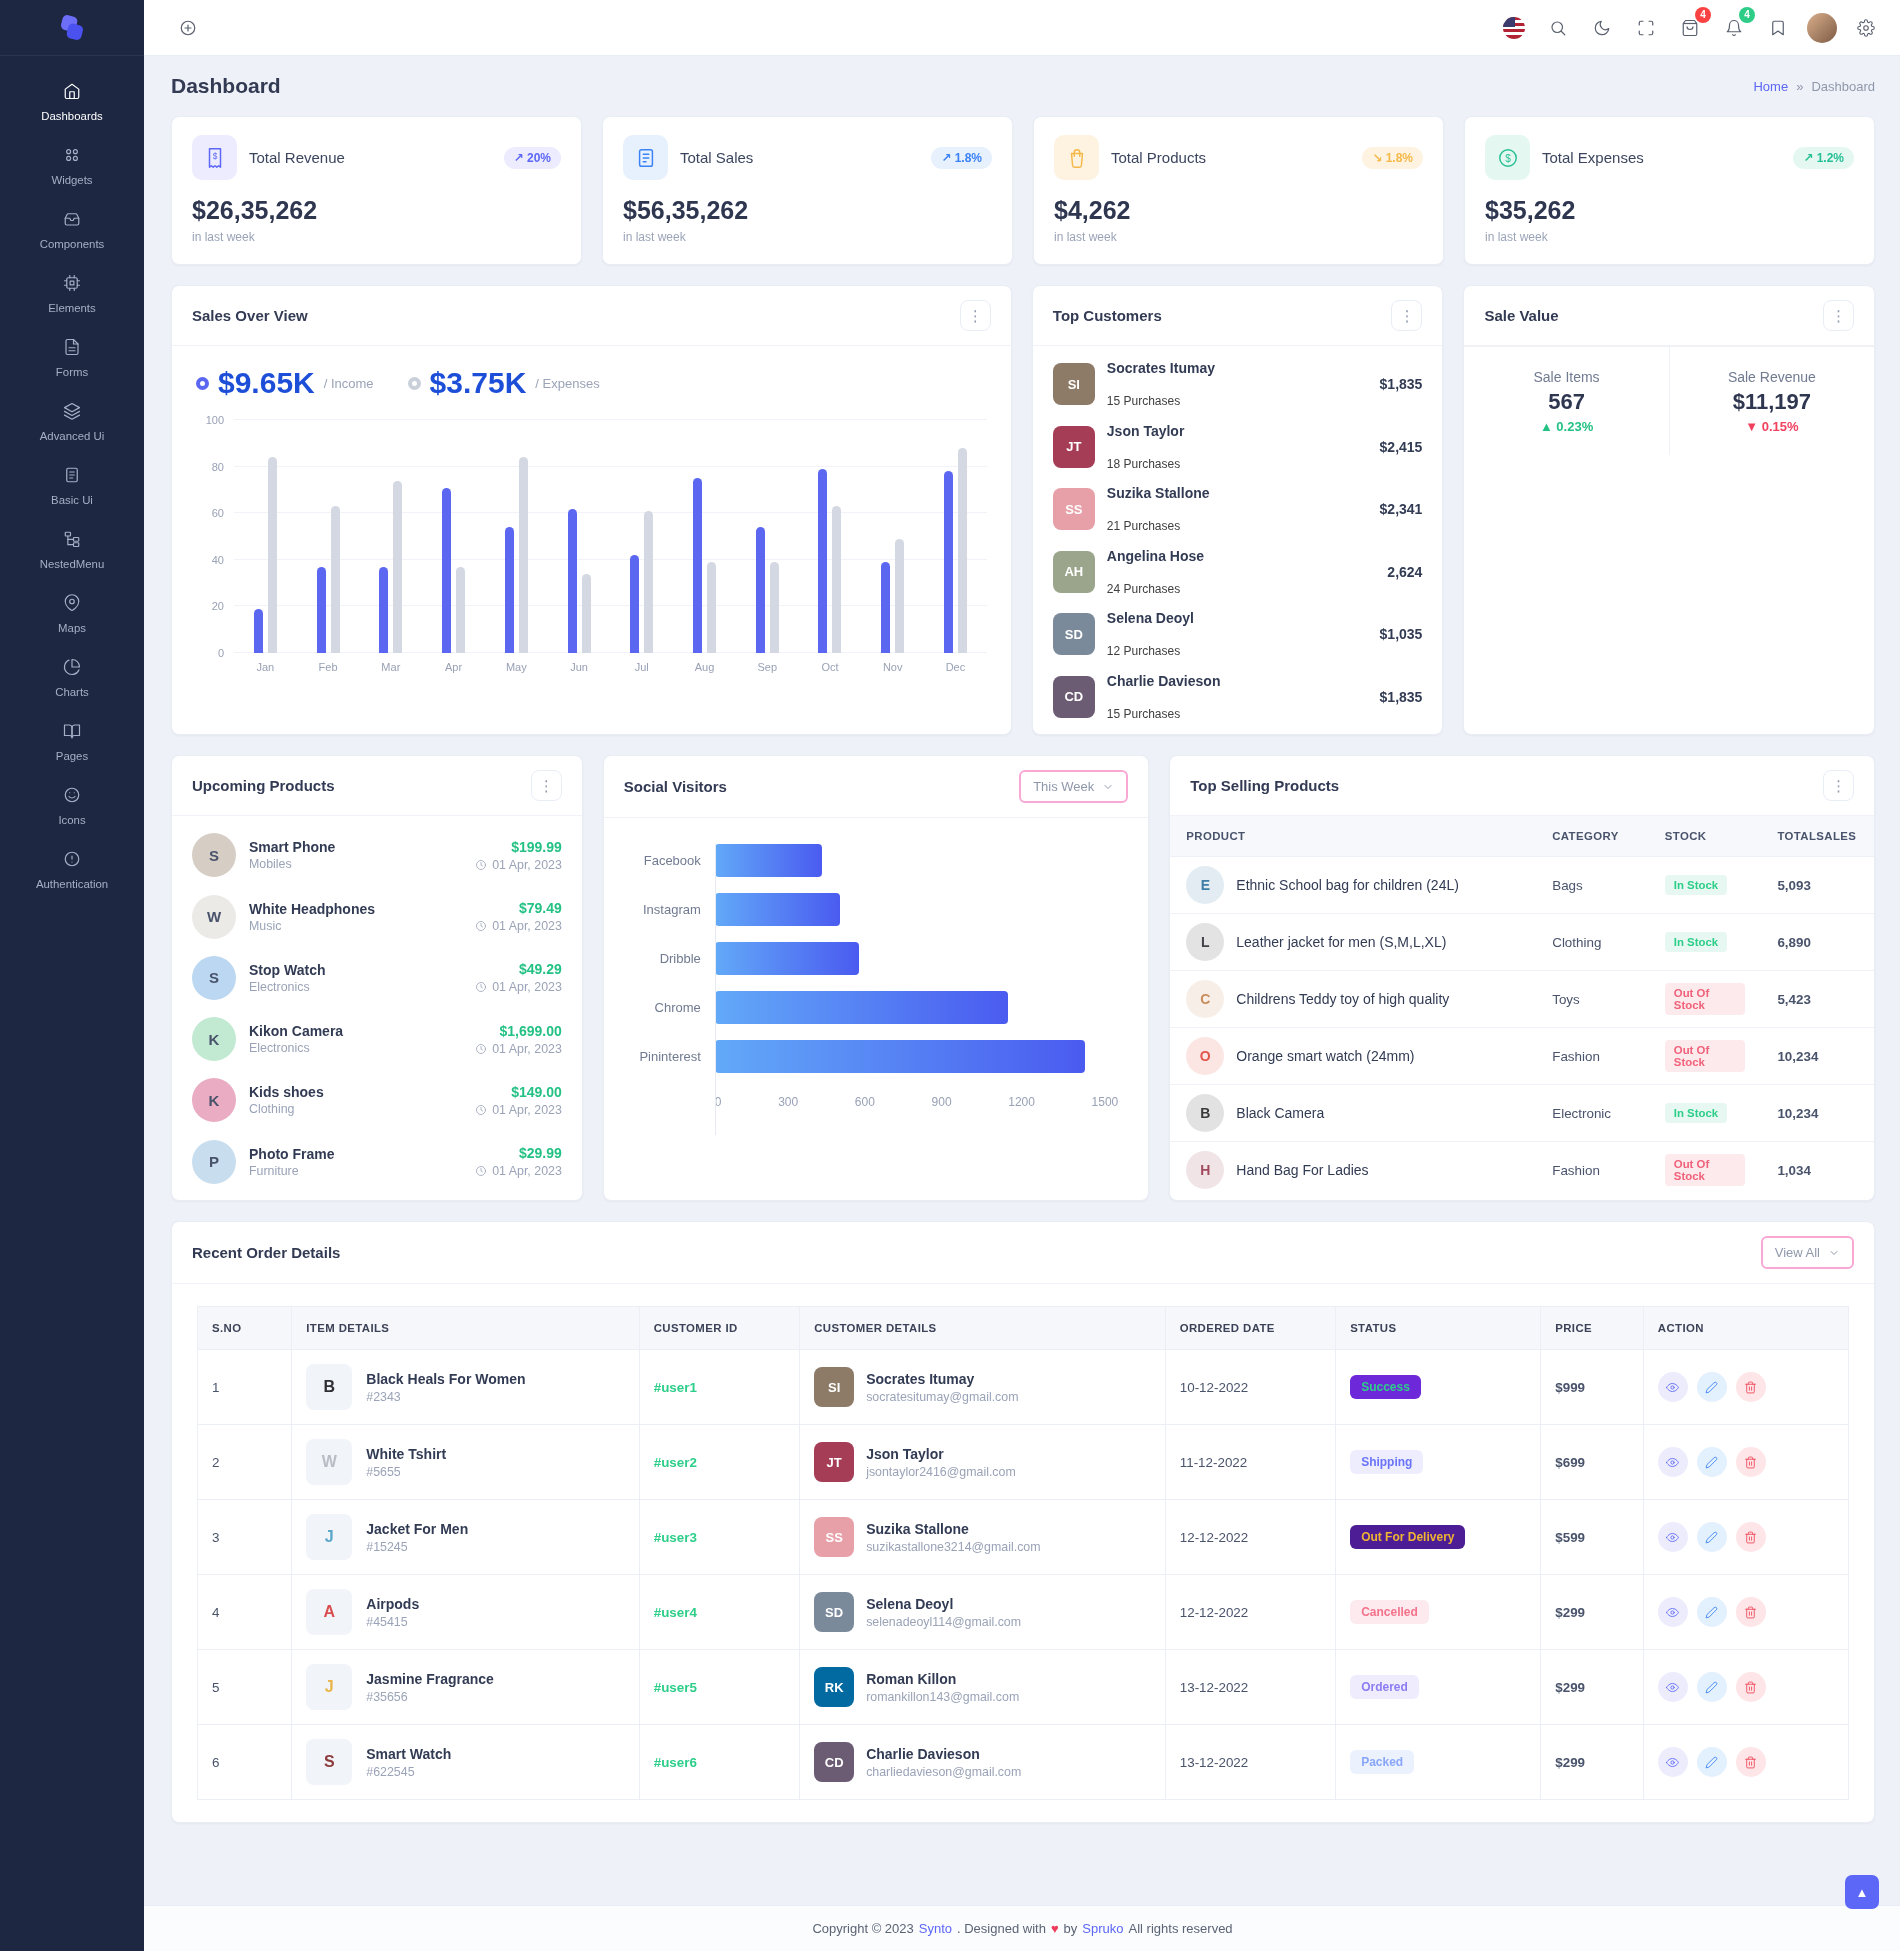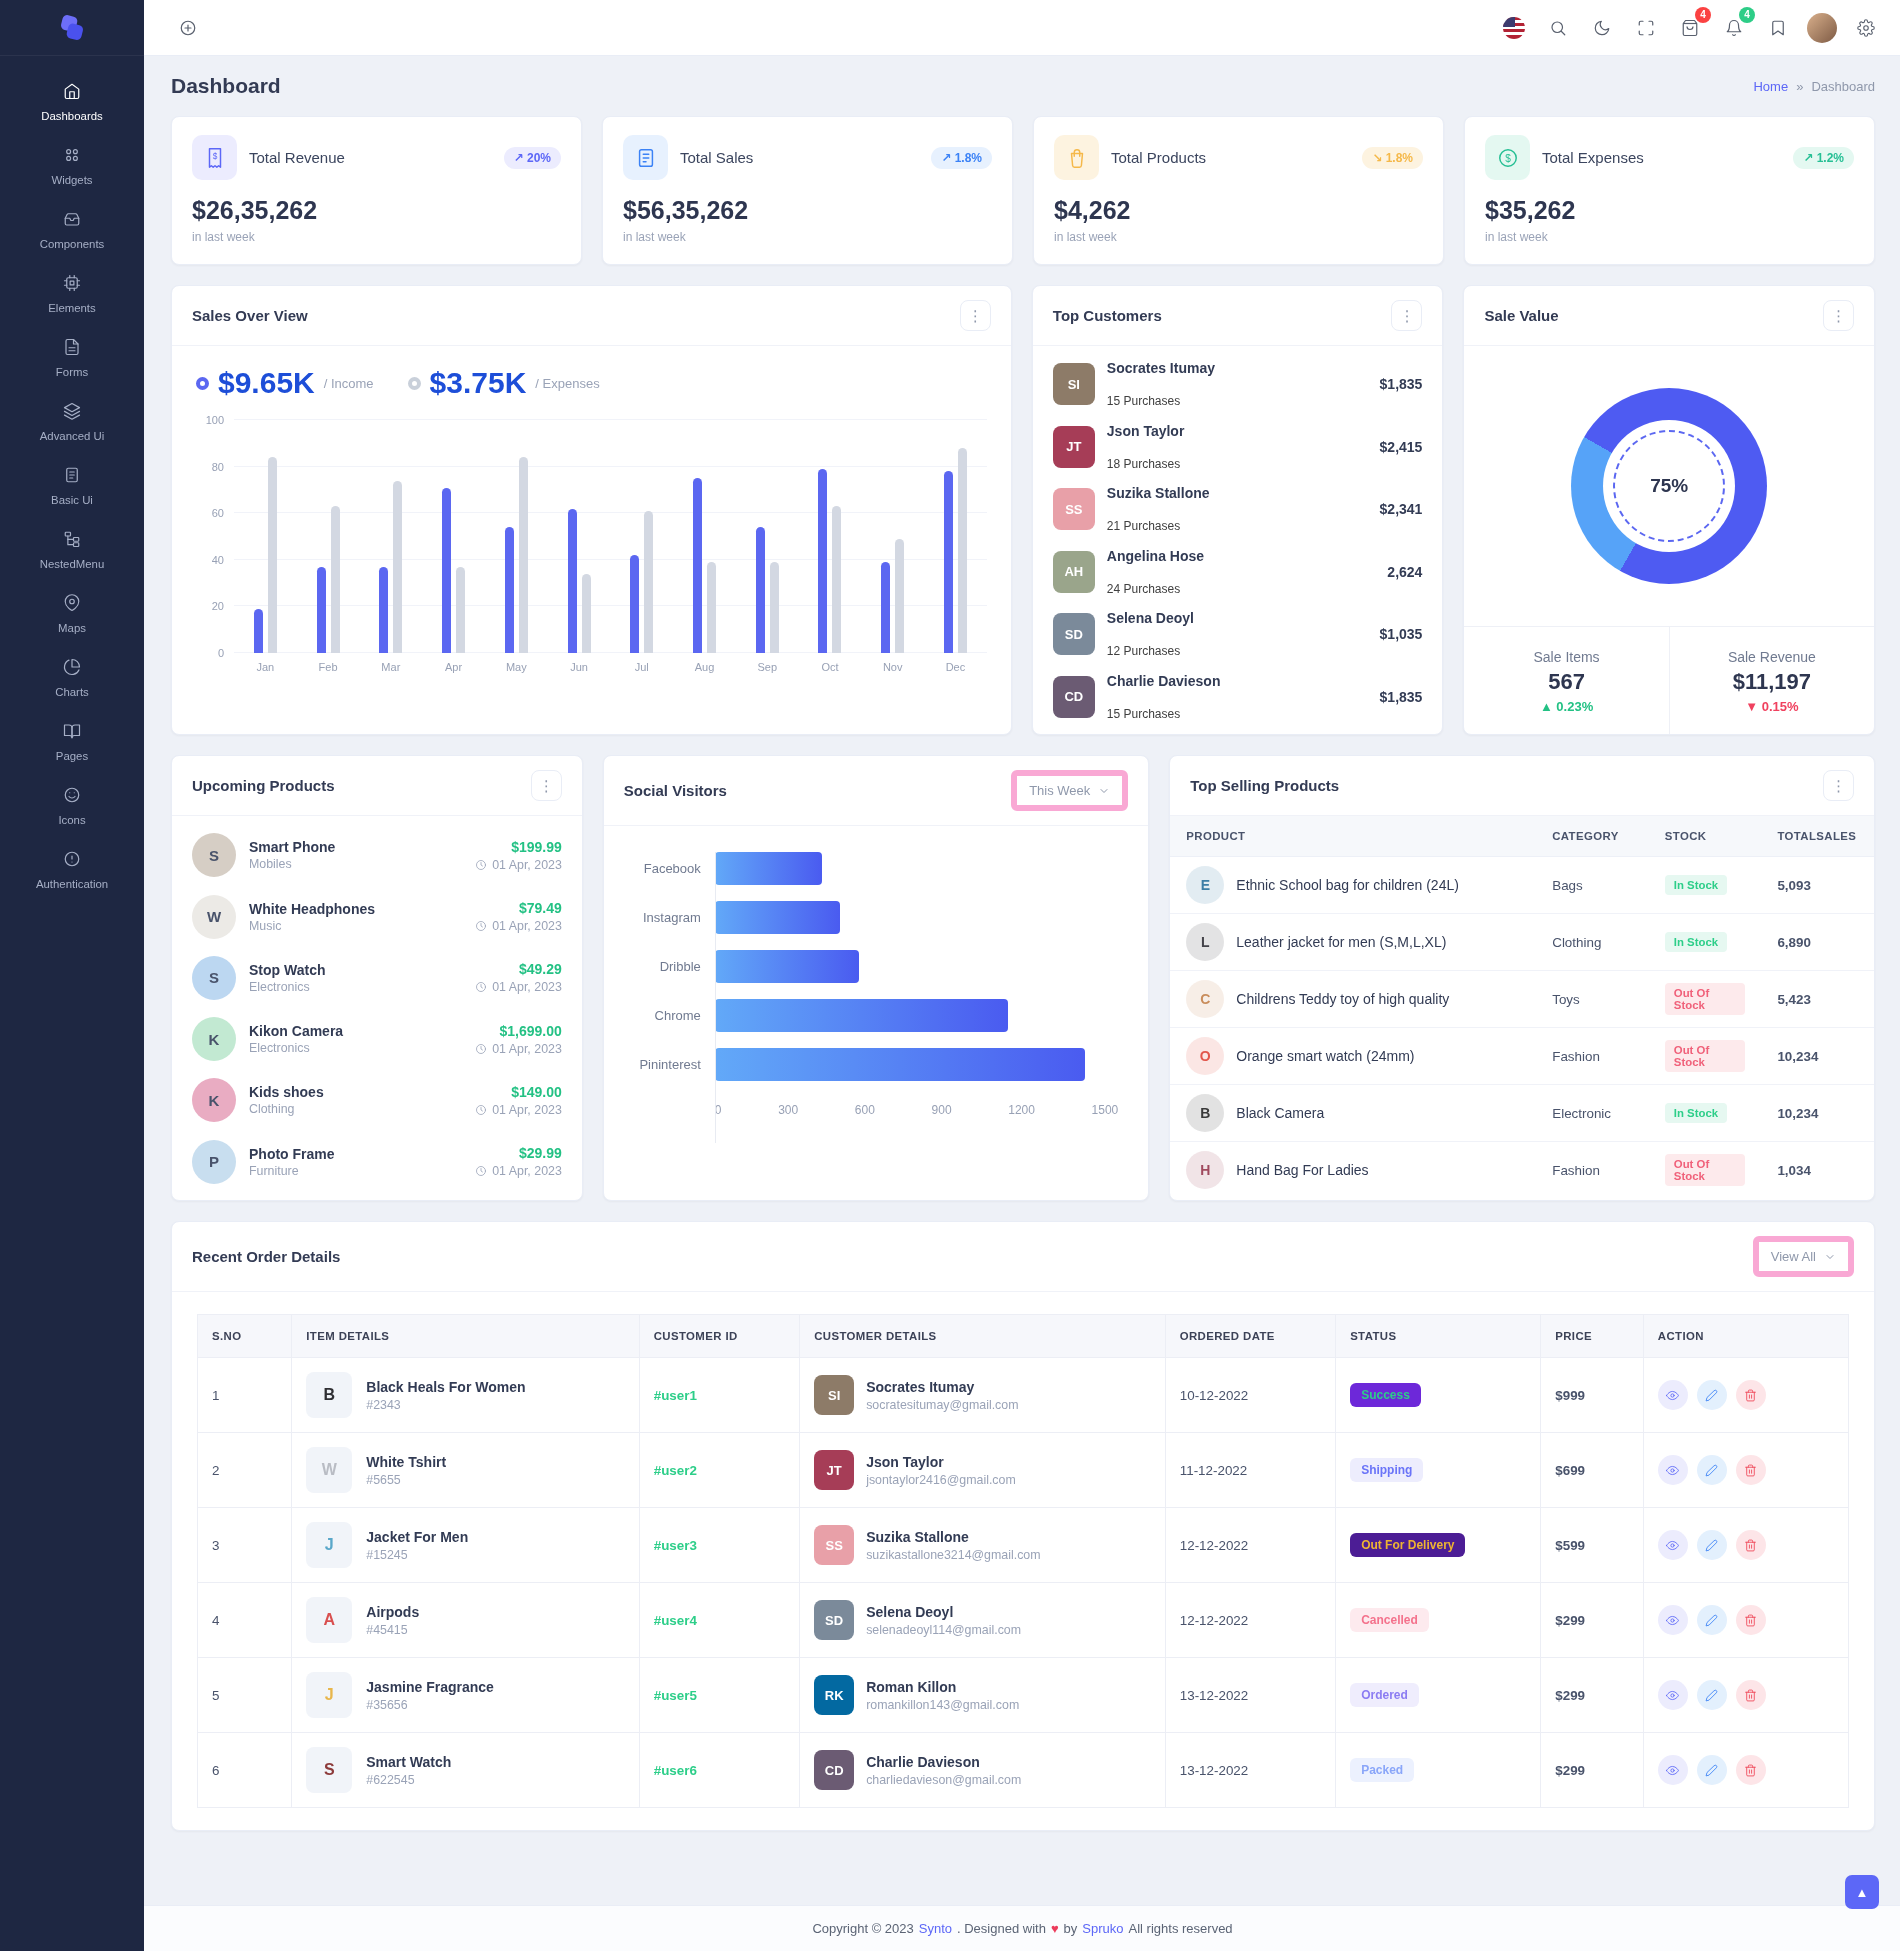--- a/index.html
+++ b/index.html
@@ -39,21 +39,21 @@
   .row1 { grid-template-columns:repeat(4,1fr); }
   .row2 { grid-template-columns:856fr 419fr 419fr; }
   .row3 { grid-template-columns:419fr 556fr 718fr; }
 
   .card { background:#fff; border:1px solid #e9edf6; border-radius:8px; box-shadow:0 1px 2px rgba(56,65,74,.05); }
   .row2 .card { height:450px; overflow:hidden; }
   .row3 .card { height:446px; overflow:hidden; }
   .card-head { display:flex; align-items:center; justify-content:space-between; padding:14px 20px; border-bottom:1px solid #f0f2f8; }
   .card-title { font-size:15px; font-weight:700; color:#333b54; }
   .dots-btn { width:31px; height:31px; border:1px solid #e9edf6; background:#fff; border-radius:8px; color:#8f98ab; font-size:15px; line-height:1; display:flex; align-items:center; justify-content:center; cursor:pointer; }
-  .select-btn { display:flex; align-items:center; gap:8px; border:6px solid #f9a8d4; background:#fff; color:#8f98ab; font-size:13px; border-radius:6px; padding:7px 12px; cursor:pointer; }
+  .select-btn { display:flex; align-items:center; gap:8px; border:2px solid #f9a8d4; background:#fff; color:#8f98ab; font-size:13px; border-radius:6px; padding:7px 12px; cursor:pointer; }
   .select-btn svg { width:12px; height:12px; }
 
   
   .stat-card { padding:18px 20px; height:149px; }
   .stat-top { display:flex; align-items:center; gap:12px; }
   .stat-icon { width:45px; height:45px; border-radius:10px; display:flex; align-items:center; justify-content:center; }
   .stat-icon svg { width:22px; height:22px; }
   .stat-title { font-size:15px; color:#3b455e; font-weight:400; }
   .stat-badge { margin-left:auto; font-size:12px; font-weight:600; border-radius:20px; padding:4px 10px; }
   .t-purple .stat-icon { background:#ececfe; color:#5c67f7; }
@@ -594,28 +594,20 @@
     <span class="cust-amt">$1,835</span>
           </div>
         </div>
     </section>
 
     <section class="card">
       <div class="card-head">
         <span class="card-title">Sale Value</span>
         <button class="dots-btn">⋮</button>
       </div>
-      <div class="donut-wrap">
-        <div class="donut">
-          <div class="donut-hole">
-            <div class="donut-dash"></div>
-            <span class="donut-center">75%</span>
-          </div>
-        </div>
-      </div>
       <div class="sv-stats" id="sv-stats">
           <div class="sv-cell">
     <span class="sv-lab">Sale Items</span>
             <span class="sv-val">567</span>
     <span class="sv-chg chg-up">▲ 0.23%</span>
           </div>
           <div class="sv-cell">
     <span class="sv-lab">Sale Revenue</span>
             <span class="sv-val">$11,197</span>
     <span class="sv-chg chg-down">▼ 0.15%</span>

